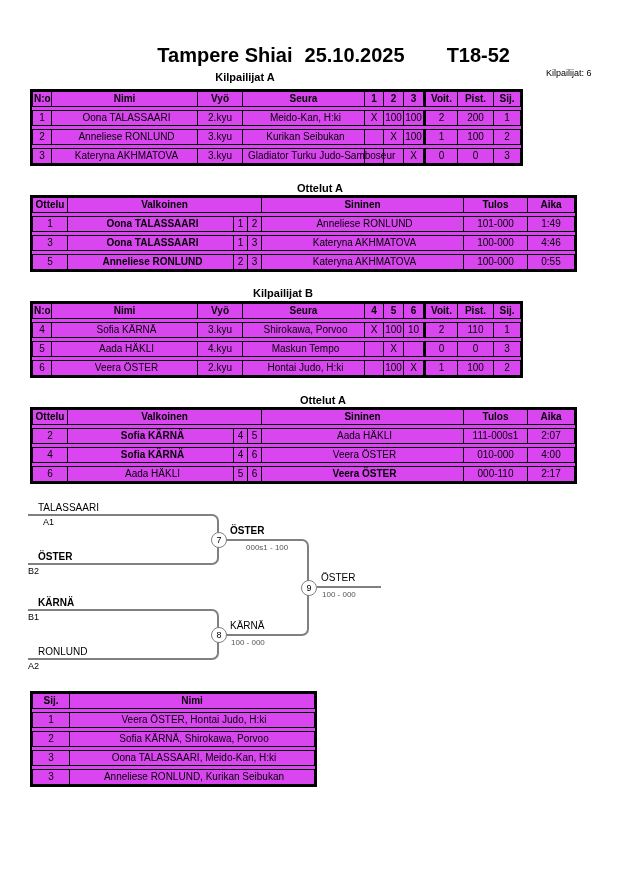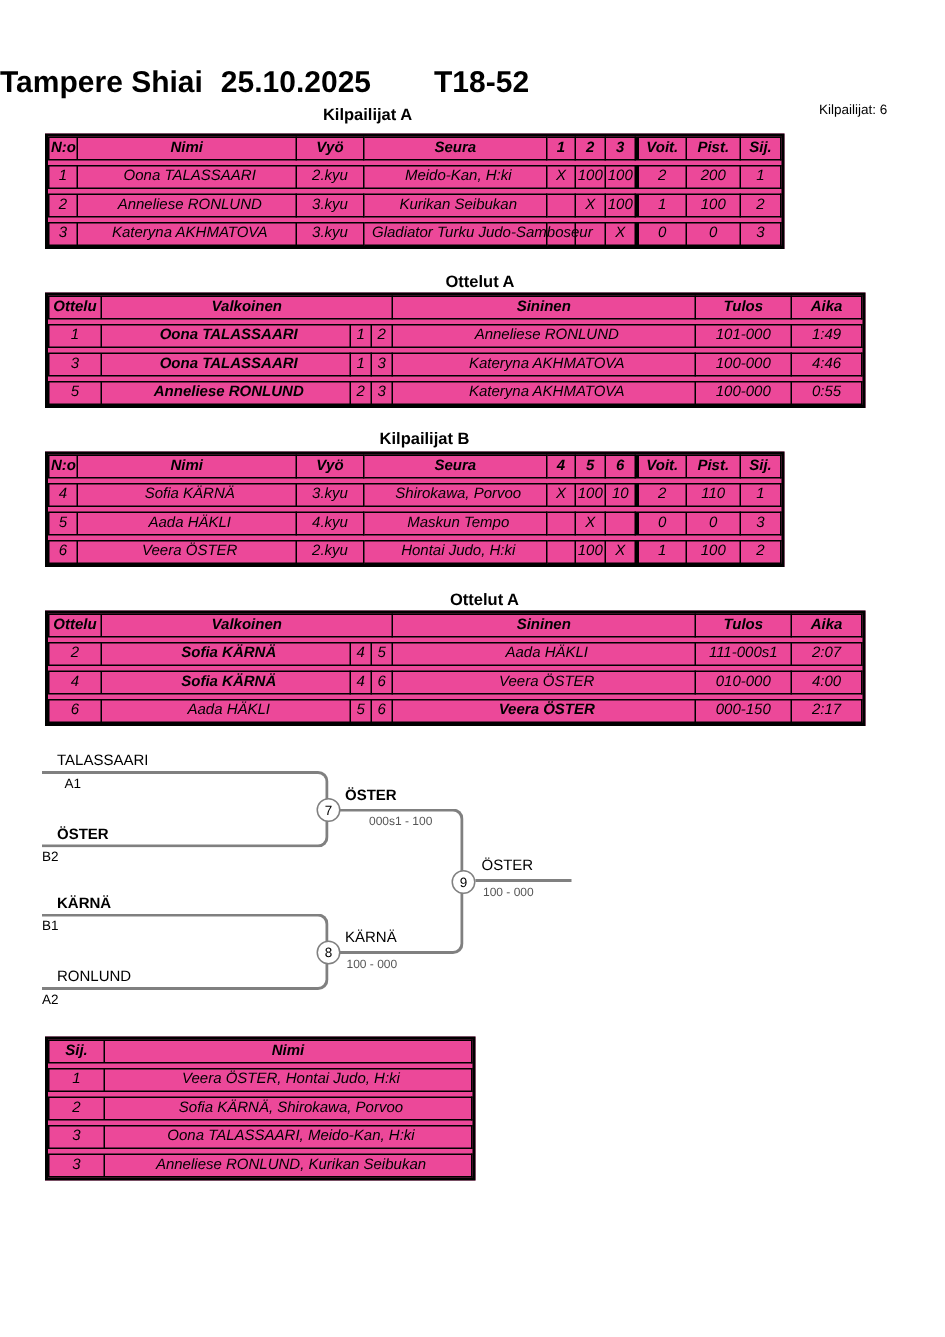--- a/index.html
+++ b/index.html
@@ -1,27 +1,27 @@
 <!DOCTYPE html>
 <html><head>
 <meta charset="utf-8">
 <style>
   html,body{margin:0;padding:0;background:#fff;}
   .sheet{position:relative;width:630px;height:891px;background:#ffffff;
          font-family:"Liberation Sans",sans-serif;color:#000;overflow:hidden;}
 
-  .main-title{position:absolute;top:44px;left:0;width:510px;text-align:left;
+  .main-title{position:absolute;top:44px;left:0;width:510px;text-align:right;
               font-size:20px;font-weight:bold;white-space:nowrap;}
   .main-title .t-date{margin-left:12px;}
   .main-title .t-cat{margin-left:42px;}
 
   .sec-title{position:absolute;font-size:11px;font-weight:bold;text-align:center;}
   .note{position:absolute;font-size:9px;text-align:right;}
 
-  .twrap{position:absolute;border:2px solid #000;box-sizing:border-box;background:#ec4899;font-style:italic;}
+  .twrap{position:absolute;border:2px solid #000;box-sizing:border-box;background:#d946ef;}
   table.tbl{border-collapse:separate;border-spacing:0 3px;table-layout:fixed;
             width:100%;margin:-3px 0;}
   .tbl th,.tbl td{border:1px solid #000;border-left:none;font-size:10px;
             padding:0 1px;height:14px;line-height:14px;text-align:center;
             white-space:nowrap;overflow:visible;font-weight:normal;}
   .tbl tr>*:first-child{border-left:1px solid #000;}
   .tbl th{font-weight:bold;}
   .left{text-align:left;padding-left:5px !important;margin-left:26px;}
   .thick{border-left:2px solid #000 !important;}
   .b{font-weight:bold !important;}
@@ -273,21 +273,21 @@
         <td class="left">Veera ÖSTER</td>
         <td>010-000</td>
         <td>4:00</td>
       </tr>
       <tr>
         <td>6</td>
         <td class="left">Aada HÄKLI</td>
         <td>5</td>
         <td>6</td>
         <td class="left b">Veera ÖSTER</td>
-        <td>000-150</td>
+        <td>000-110</td>
         <td>2:17</td>
       </tr>
     </tbody>
       </table>
   </div>
 
   <div>
     <div class="bk-name" style="left:38px;top:502px;">TALASSAARI</div>
     <div class="bk-code" style="left:28px;top:517px;margin-left:15px;">A1</div>
     <div class="bk-name b" style="left:38px;top:551px;">ÖSTER</div>

